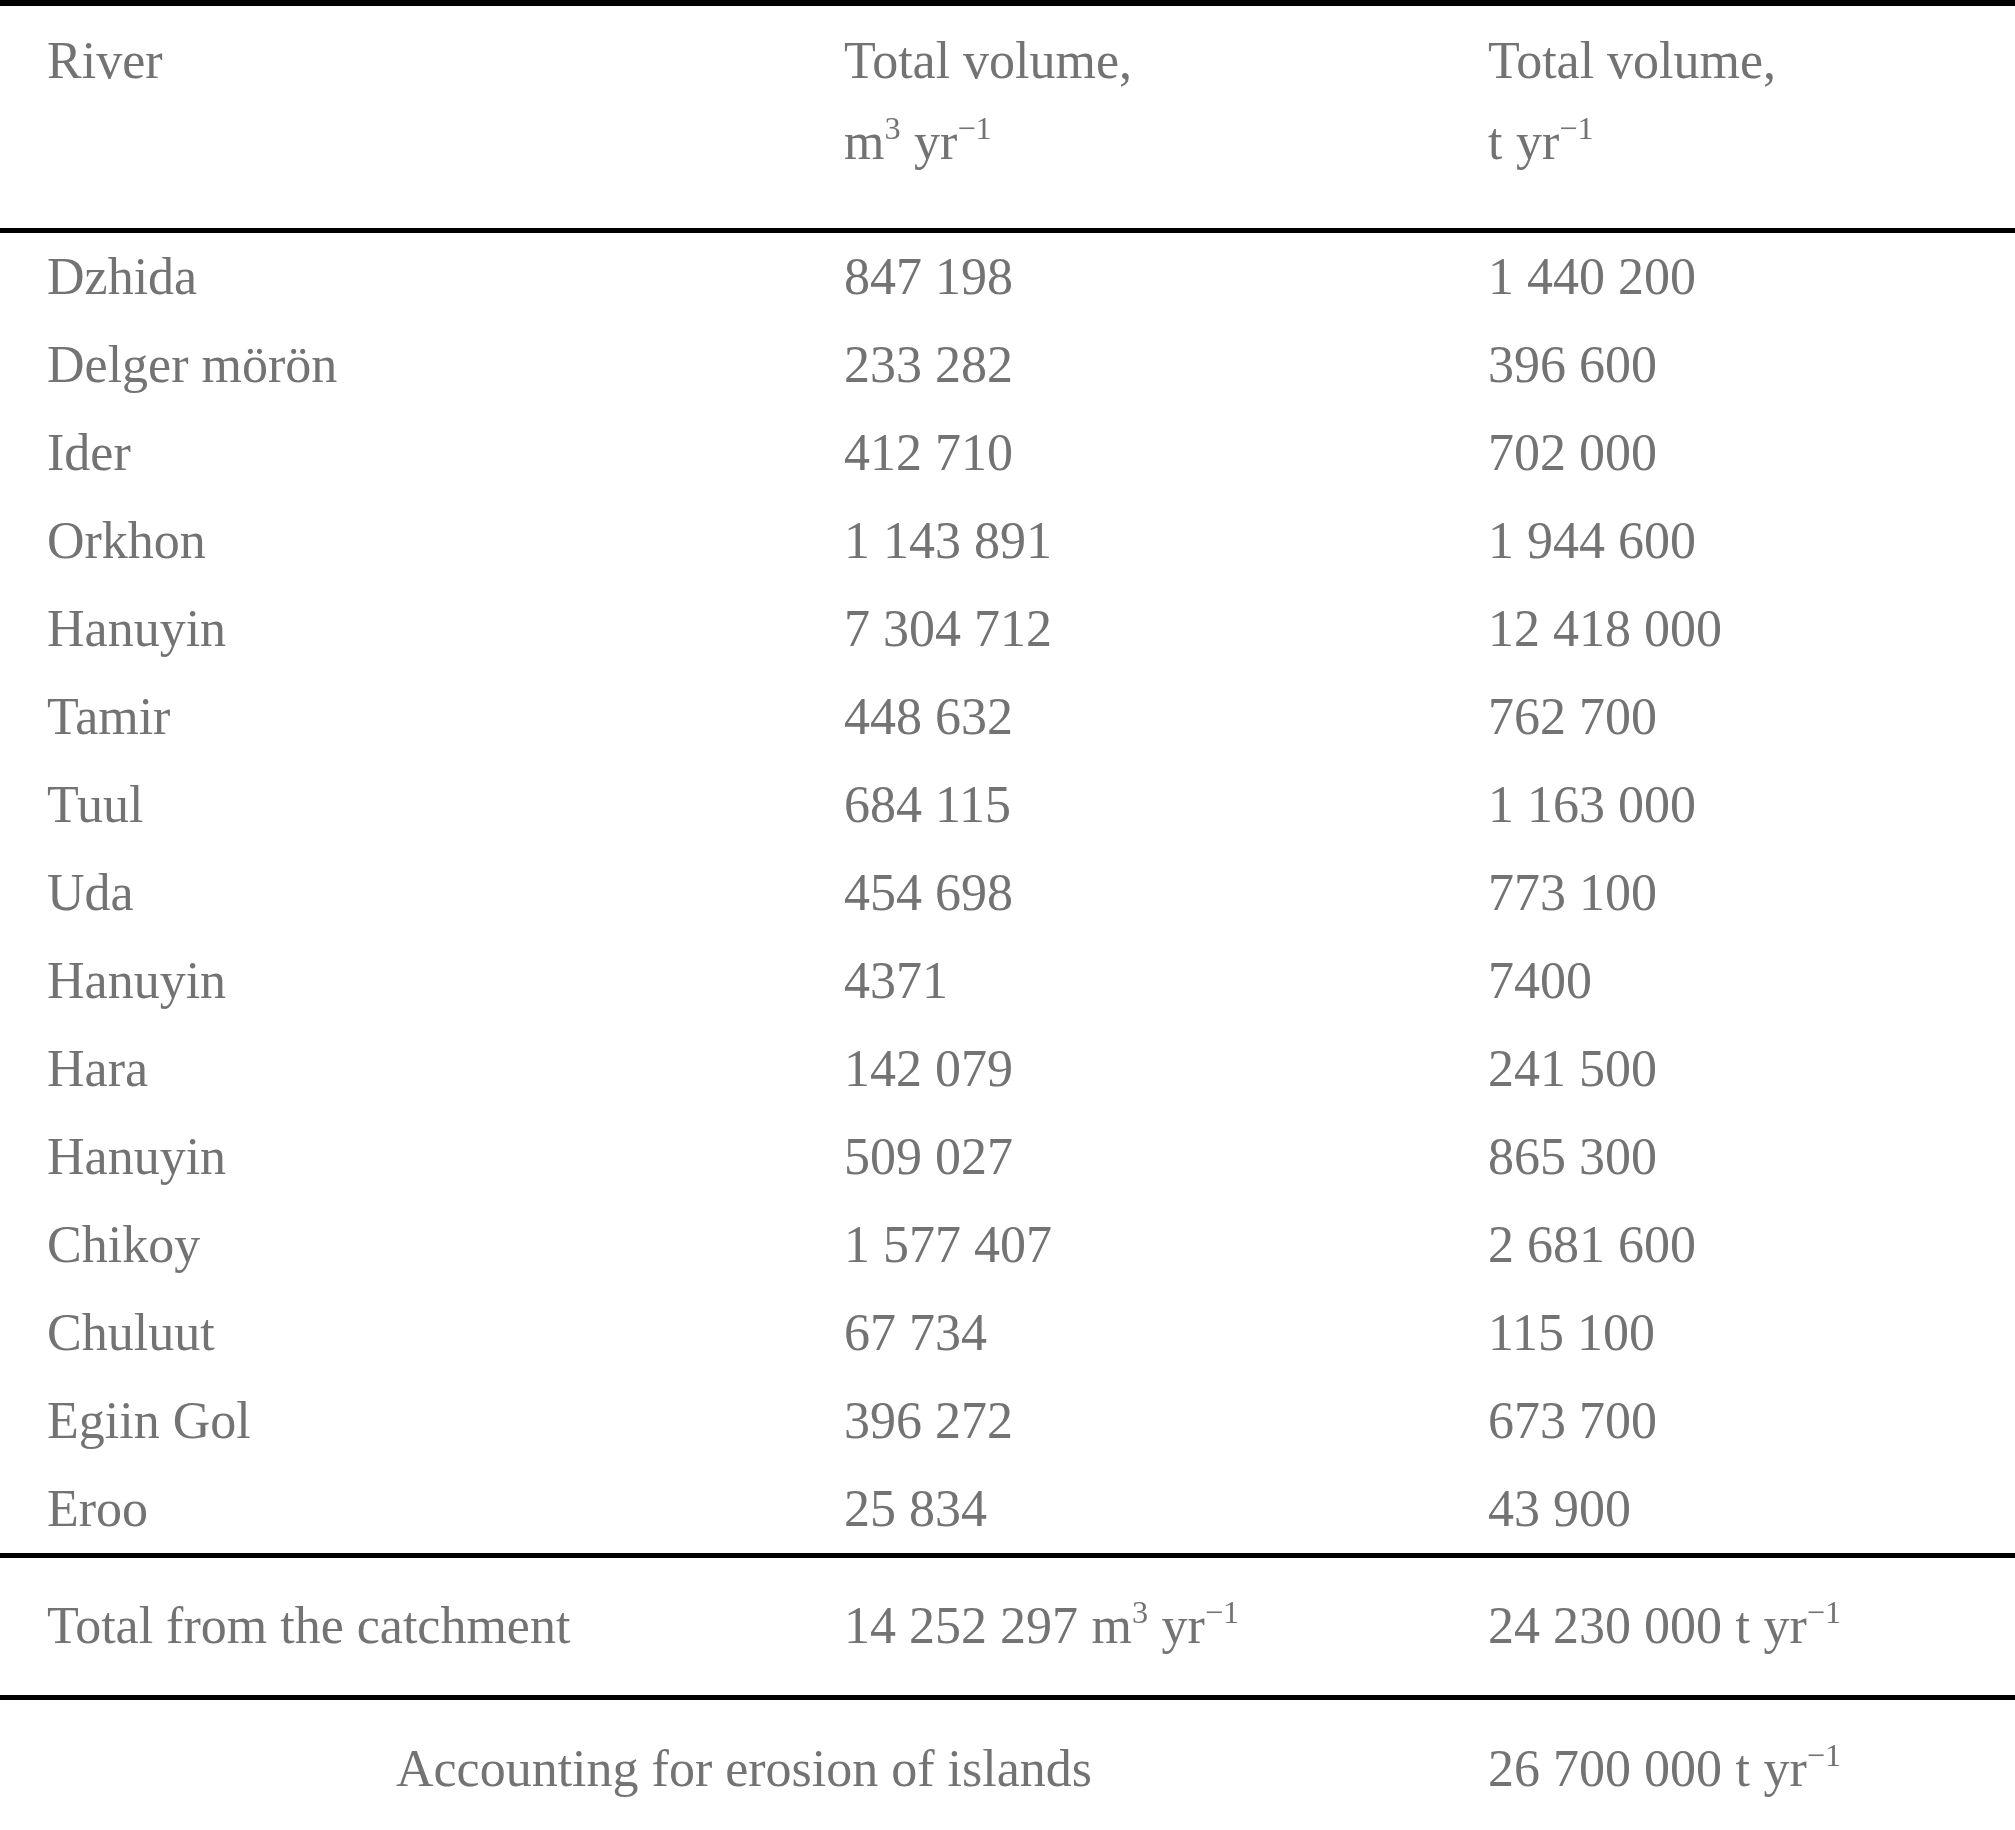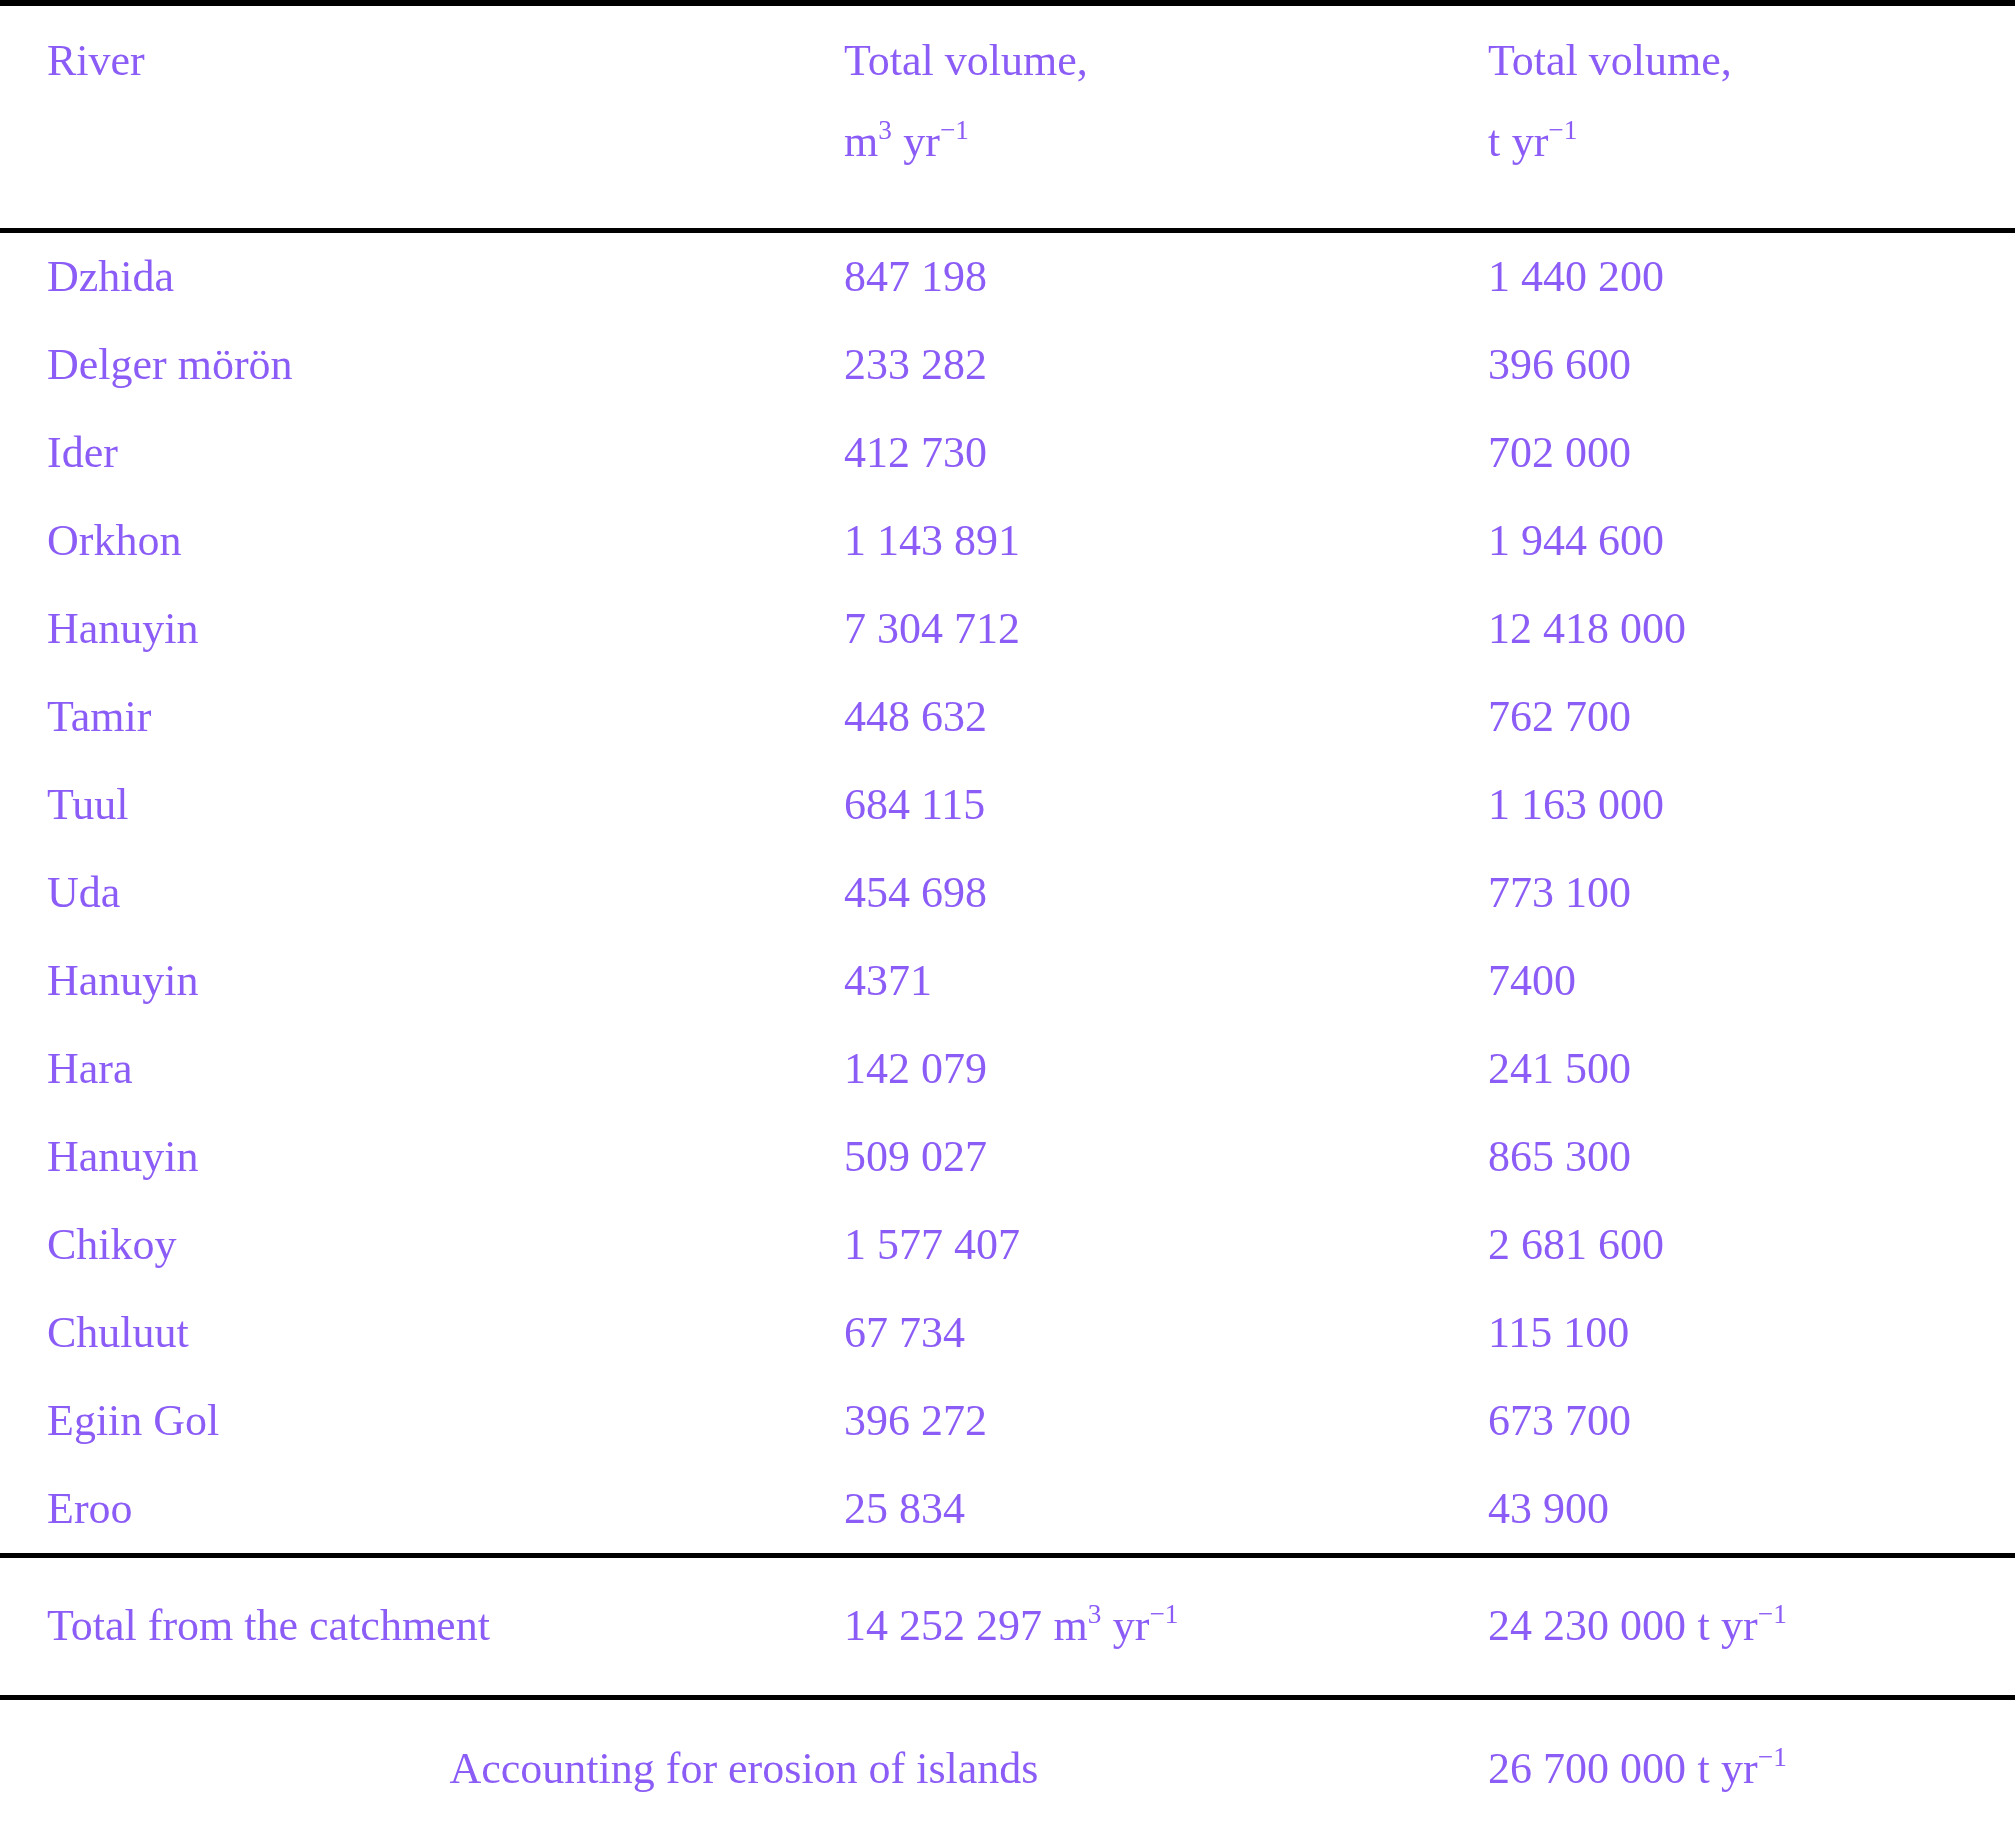--- a/index.html
+++ b/index.html
@@ -5,23 +5,23 @@
   html, body {
     margin: 0;
     padding: 0;
     background: #ffffff;
   }
   .page {
     position: relative;
     width: 2016px;
     height: 1831px;
     background: #ffffff;
-    color: #8b5cf6;
+    color: #737373;
     font-family: "Liberation Serif", "DejaVu Serif", serif;
-    font-size: 44px;
+    font-size: 52px;
     overflow: hidden;
   }
   table.rivers {
     position: absolute;
     left: 0;
     top: 0;
     width: 2016px;
     height: 1831px;
     border-collapse: collapse;
     table-layout: fixed;
@@ -107,21 +107,21 @@
         <td>847 198</td>
         <td>1 440 200</td>
       </tr>
       <tr>
         <td class="pad1">Delger mörön</td>
         <td>233 282</td>
         <td>396 600</td>
       </tr>
       <tr>
         <td class="pad1">Ider</td>
-        <td>412 730</td>
+        <td>412 710</td>
         <td>702 000</td>
       </tr>
       <tr>
         <td class="pad1">Orkhon</td>
         <td>1 143 891</td>
         <td>1 944 600</td>
       </tr>
       <tr>
         <td class="pad1">Hanuyin</td>
         <td>7 304 712</td>

